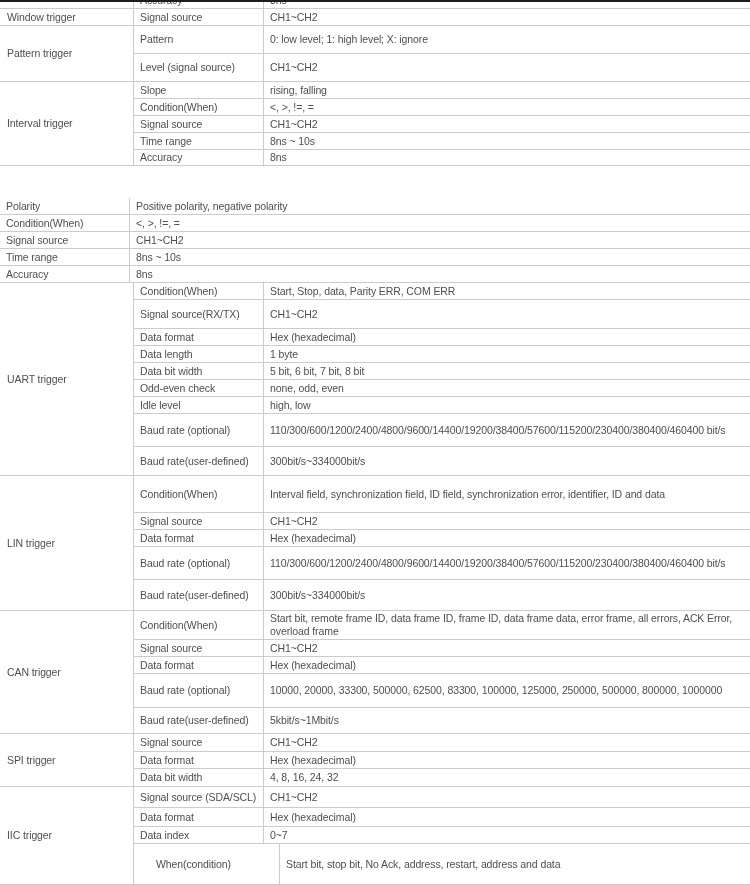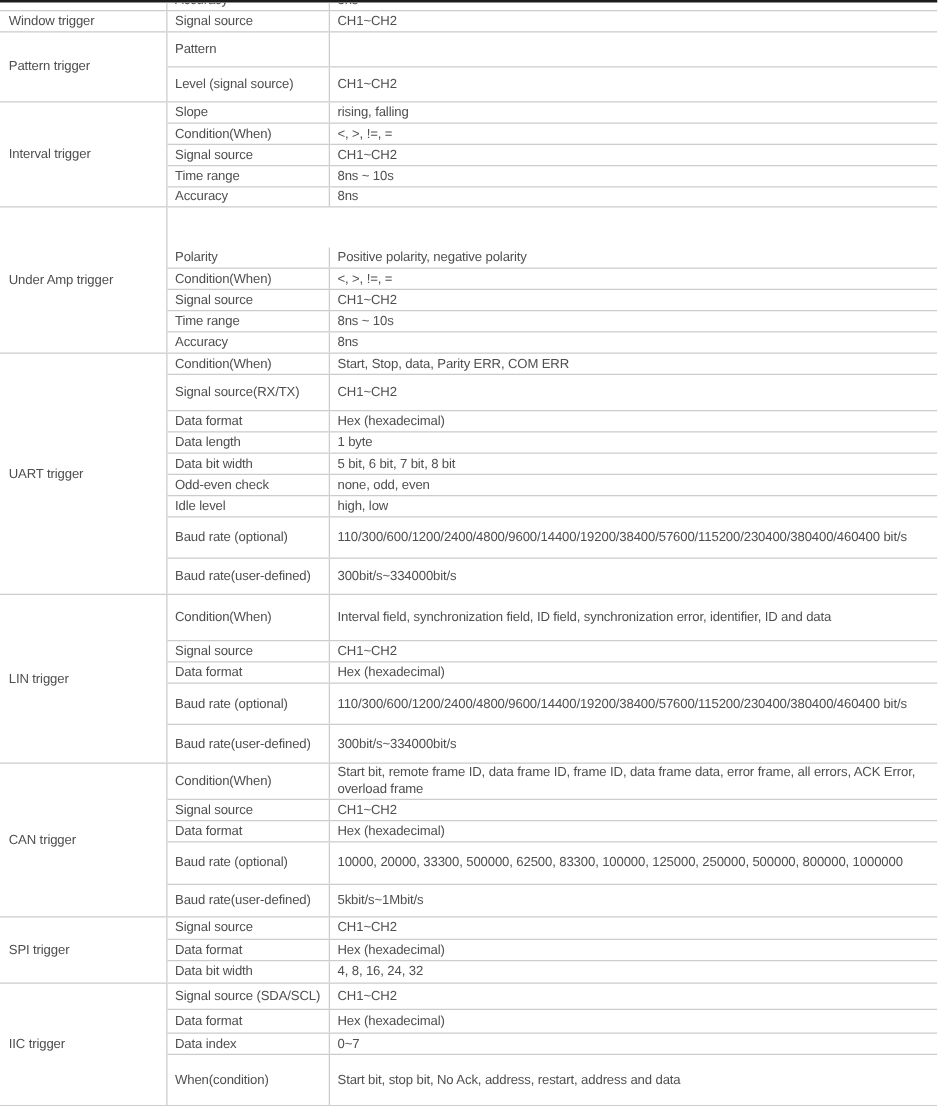--- a/index.html
+++ b/index.html
@@ -77,20 +77,21 @@
             <div class="cell col-param">Signal source</div>
             <div class="cell col-value">CH1~CH2</div>
           </div>
         </div>
       </div>
       <div class="section">
         <div class="cell col-trigger">Pattern trigger</div>
         <div class="rows">
           <div class="row" style="min-height: 27px;">
             <div class="cell col-param">Pattern</div>
+            <div class="cell col-value">0: low level; 1: high level; X: ignore</div>
           </div>
           <div class="row" style="min-height: 27px;">
             <div class="cell col-param">Level  (signal source)</div>
             <div class="cell col-value">CH1~CH2</div>
           </div>
         </div>
       </div>
       <div class="section">
         <div class="cell col-trigger">Interval trigger</div>
         <div class="rows">
@@ -110,21 +111,20 @@
             <div class="cell col-param">Time range</div>
             <div class="cell col-value">8ns ~ 10s</div>
           </div>
           <div class="row" style="min-height: 15px;">
             <div class="cell col-param">Accuracy</div>
             <div class="cell col-value">8ns</div>
           </div>
         </div>
       </div>
       <div class="section">
-        <div class="cell col-trigger">Under Amp trigger</div>
         <div class="rows">
           <div class="row" style="min-height: 16px; margin-top: 32px;">
             <div class="cell col-param">Polarity</div>
             <div class="cell col-value">Positive polarity, negative polarity</div>
           </div>
           <div class="row" style="min-height: 16px;">
             <div class="cell col-param">Condition(When)</div>
             <div class="cell col-value">&lt;, &gt;, !=, =</div>
           </div>
           <div class="row" style="min-height: 16px;">
@@ -257,21 +257,21 @@
             <div class="cell col-value">CH1~CH2</div>
           </div>
           <div class="row" style="min-height: 18px;">
             <div class="cell col-param">Data format</div>
             <div class="cell col-value">Hex (hexadecimal)</div>
           </div>
           <div class="row" style="min-height: 16px;">
             <div class="cell col-param">Data index</div>
             <div class="cell col-value">0~7</div>
           </div>
-          <div class="row" style="min-height: 40px;">
+          <div class="row" style="min-height: 40px; margin-left: 16px;">
             <div class="cell col-param">When(condition)</div>
             <div class="cell col-value">Start bit, stop bit, No Ack, address, restart, address and data</div>
           </div>
         </div>
       </div>
     </div>
 
   <div class="fullwidth-row">
     <span>Measurement</span>
   </div>

